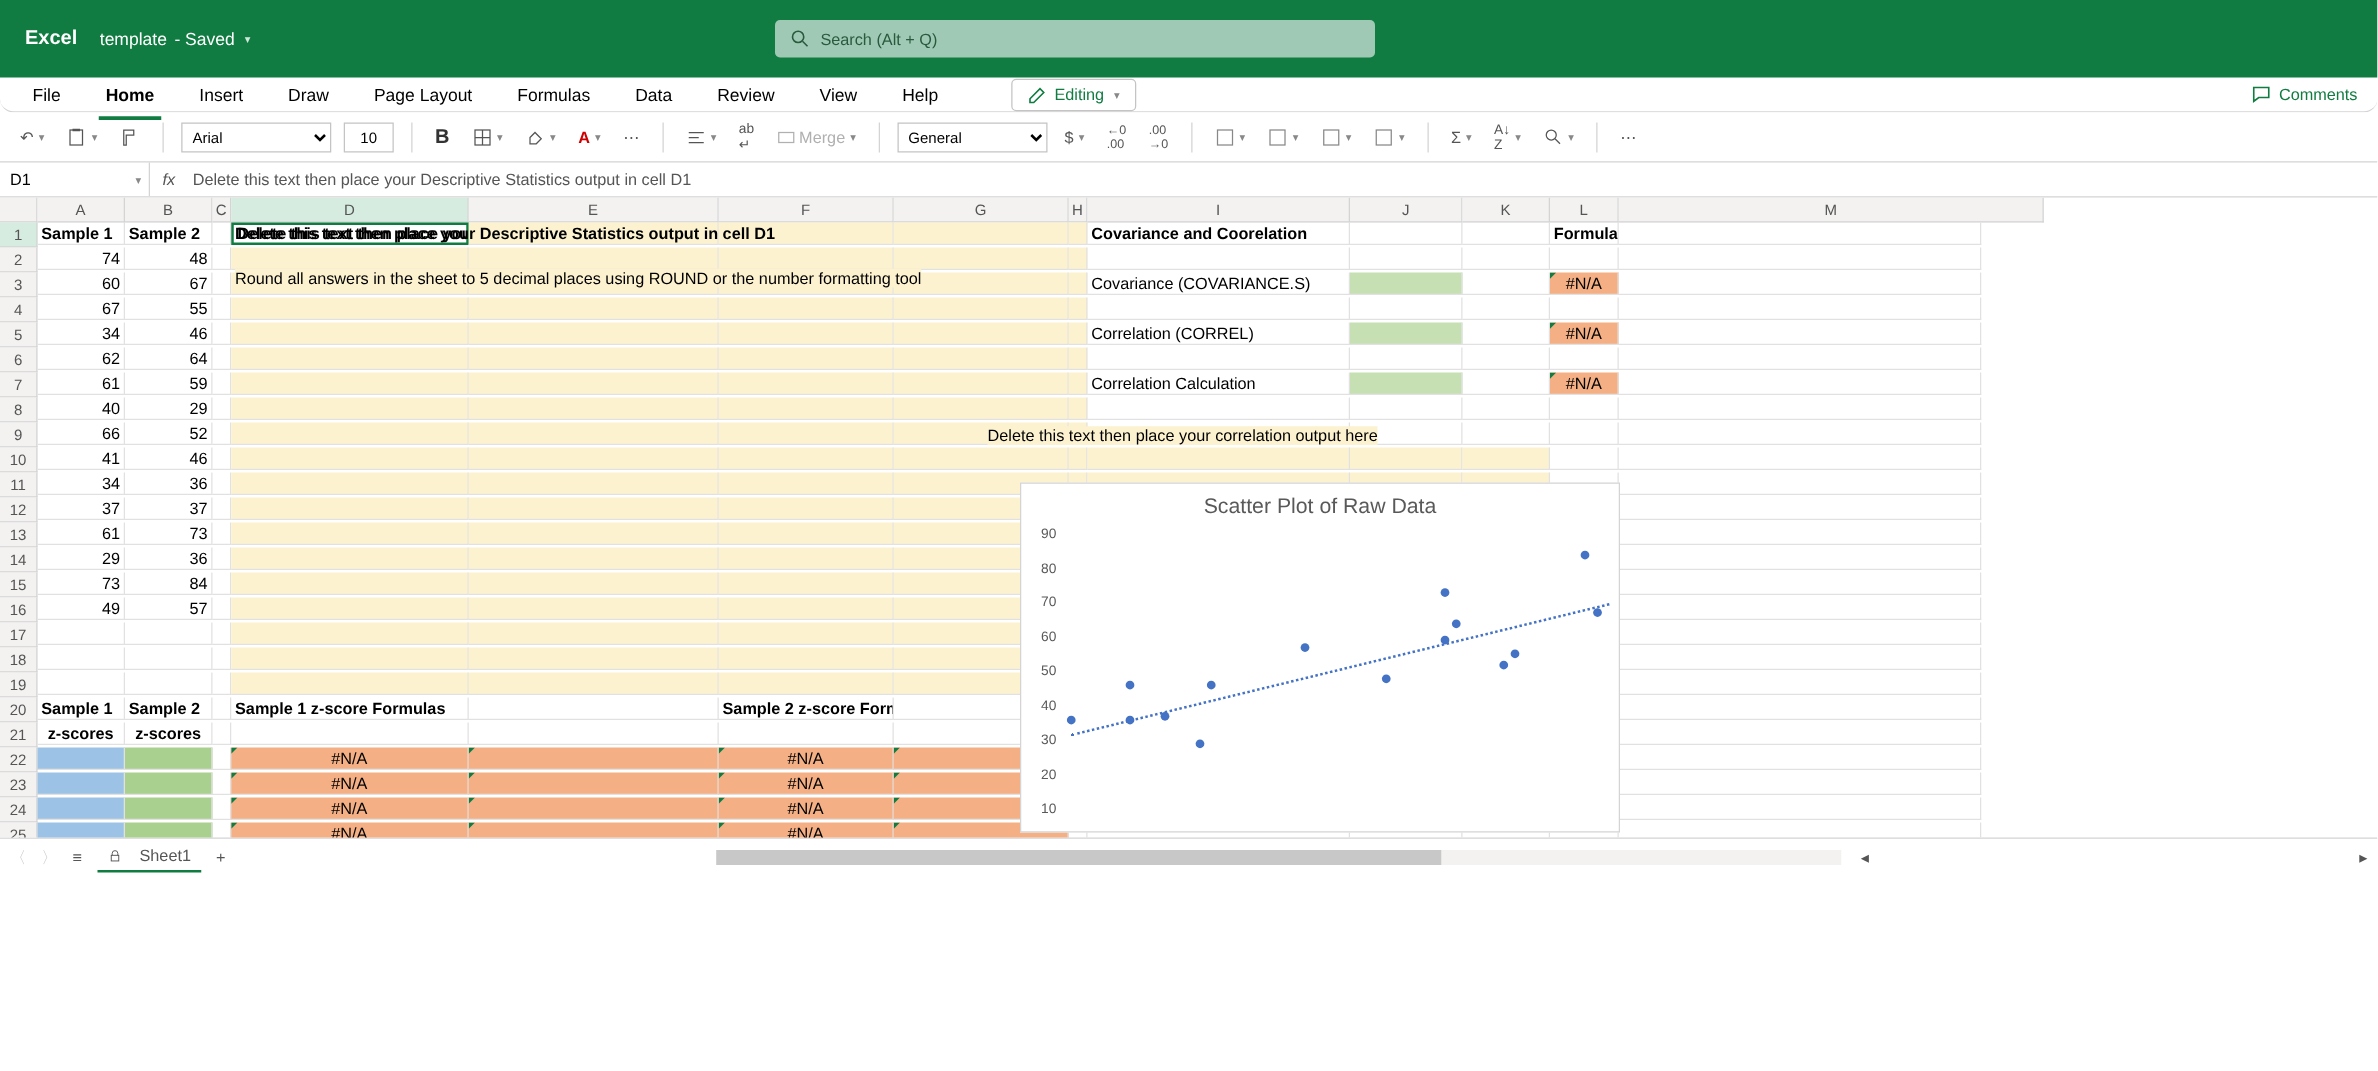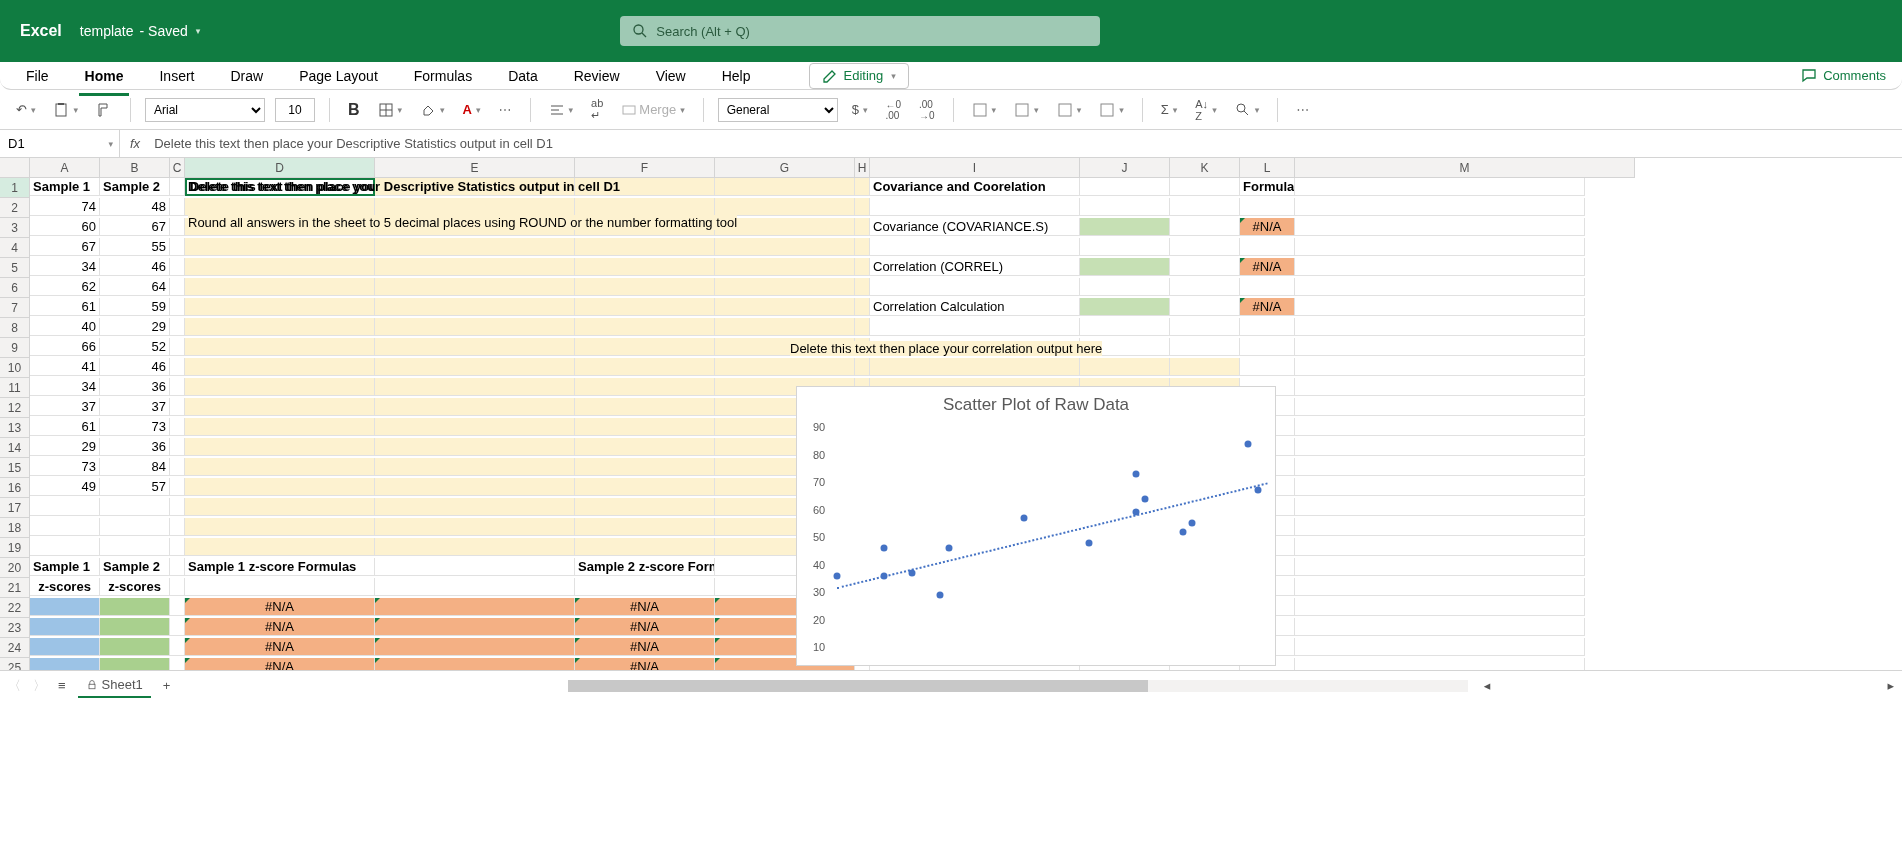--- a/index.html
+++ b/index.html
@@ -43,29 +43,29 @@
 .cell.bold { font-weight:bold; }
 .cell.cream { background:#fdf2d0; }
 .cell.blue { background:#9cc3e6; }
 .cell.green { background:#a9d08e; }
 .cell.salmon { background:#f4b084; text-align:center; }
 .cell.lgreen { background:#c6e0b4; }
 .cell.selected { border:2px solid #107c41; height:18px; line-height:14px;}
 .tri { position:relative; }
 .tri::before { content:''; position:absolute; top:0; left:0; border-top:5px solid #107c41; border-right:5px solid transparent; }
 
-.chart-box { position:absolute; left: 796px; top: 228px; width: 480px; height: 280px; background:#fff; border:1px solid #d4d4d4; }
+.chart-box { position:absolute; left: 816px; top: 228px; width: 480px; height: 280px; background:#fff; border:1px solid #d4d4d4; }
 .chart-title { text-align:center; font-size: 17px; color:#595959; padding-top:8px; }
 .plot-area { position:absolute; left:40px; top:40px; right:10px; bottom:10px; }
 .plot-area .ytick { position:absolute; left:-30px; font-size:11px; color:#595959; width:24px; text-align:center; transform:translateY(-50%);}
 .plot-area .dot { position:absolute; width:7px; height:7px; background:#4472c4; border-radius:50%; transform:translate(-50%,-50%);}
 .plot-area .trend { position:absolute; border-top:2px dotted #4472c4; transform-origin:left center;}
 
 .sheet-bar { height: 30px; border-top:1px solid #d4d4d4; display:flex; align-items:center; padding:0 8px; gap:12px; font-size:13px; color:#555;}
-.sheet-tab { padding: 4px 8px; border-bottom:2px solid #107c41; display:flex; align-items:center; gap:4px;}
+.sheet-tab { padding: 4px 8px; border-bottom:2px solid #107c41; display:flex; align-items:center; gap:14px;}
 .sheet-bar .scroller { margin-left:auto; width:900px; height:12px; background:#f3f2f1; position:relative;}
 .sheet-bar .scroller .thumb { position:absolute; left:0; width:580px; height:100%; background:#c8c8c8;}
 
 .overflow-text { position:absolute; white-space:nowrap; font-weight:bold; background:transparent; pointer-events:none;}
 .overflow-plain { position:absolute; white-space:nowrap; background:#fdf2d0; pointer-events:none;}
 
 svg.ico { width:16px; height:16px; fill:currentColor; }
 .chev { font-size:9px; color:#888; margin-left:2px;}
 </style>
 </head>

